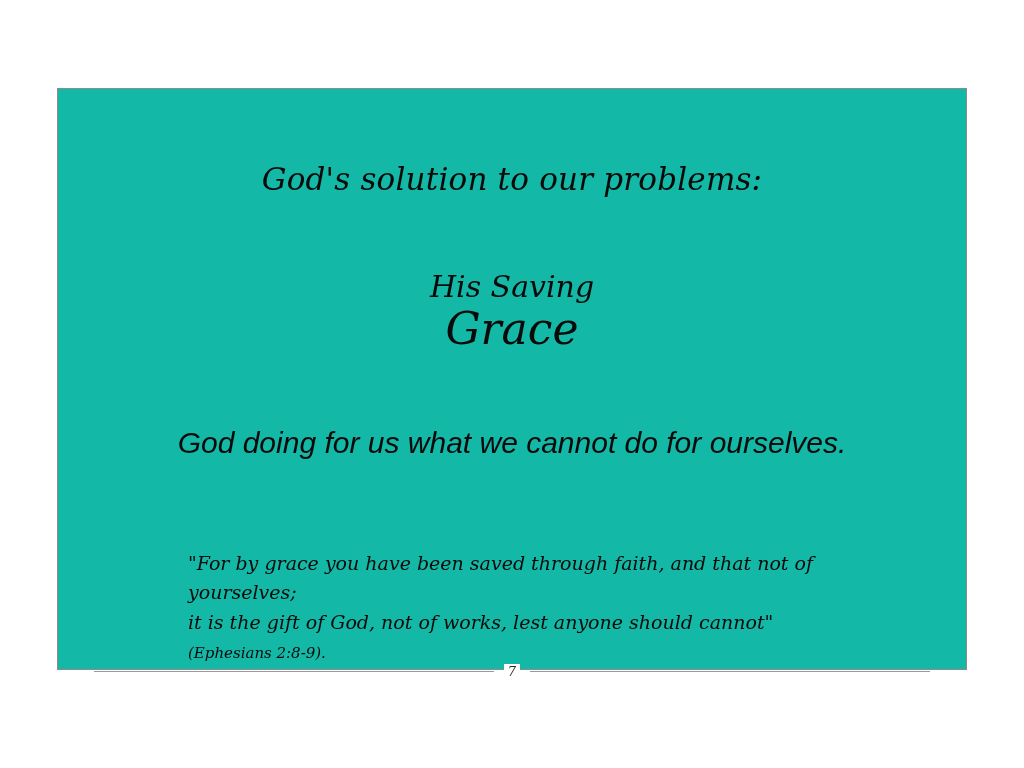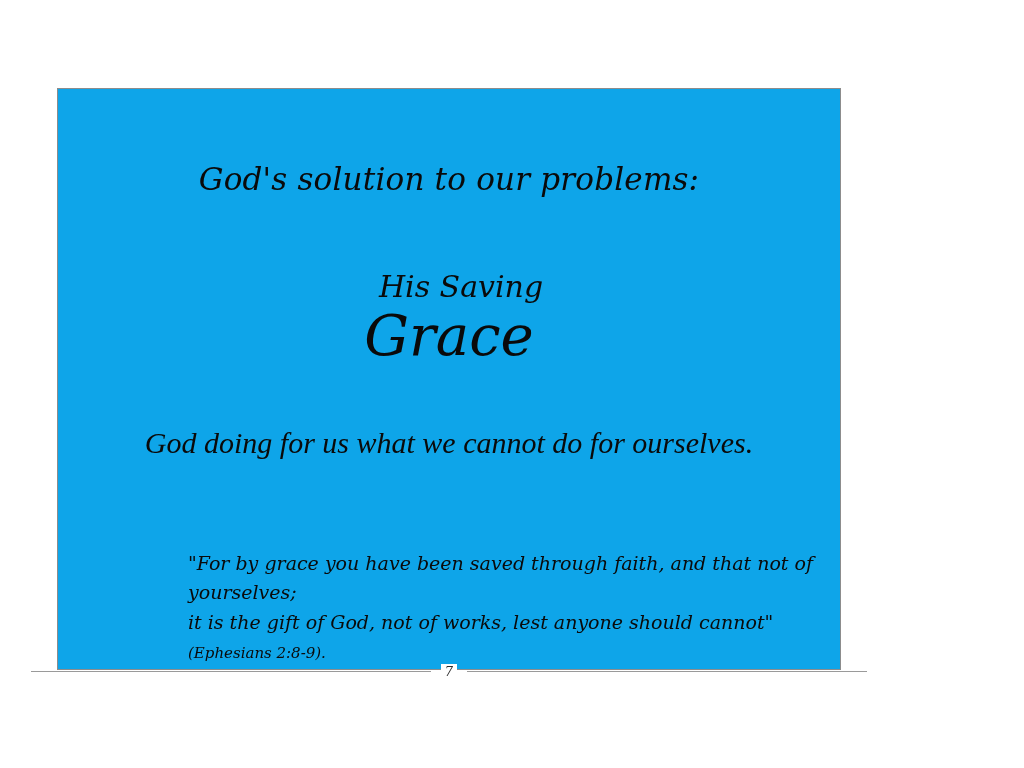--- a/index.html
+++ b/index.html
@@ -17,24 +17,24 @@
     position: absolute;
     left: 0; top: 0;
     width: 1024px;
     height: 768px;
     background: #ffffff;
   }
   .slide-frame {
     position: absolute;
     left: 57px;
     top: 88px;
-    width: 784px;
+    width: 910px;
     height: 582px;
     border: 1px solid #8c8c8c;
-    background: #0ea5e9;
+    background: #14b8a6;
     box-sizing: border-box;
   }
   .slide-body {
     position: relative;
     width: 100%;
     height: 100%;
     color: #0a0a0a;
   }
   .headline {
     position: absolute;
@@ -43,48 +43,48 @@
     width: 100%;
     text-align: center;
     font-family: "DejaVu Serif", serif;
     font-style: italic;
     font-size: 31px;
     letter-spacing: 0.2px;
     color: #0a0a0a;
   }
   .subject-small {
     position: absolute;
-    left: 12px;
+    left: 0;
     top: 180px;
     width: 100%;
     text-align: center;
     font-family: "DejaVu Serif", serif;
     font-style: italic;
     font-size: 30px;
     color: #0a0a0a;
   }
   .subject-big {
     position: absolute;
     left: 0;
     top: 216px;
     width: 100%;
     text-align: center;
     font-family: "DejaVu Serif", serif;
     font-style: italic;
-    font-size: 56px;
+    font-size: 44px;
     line-height: 1.1;
     color: #0a0a0a;
   }
   .definition {
     position: absolute;
     left: 0;
     top: 337px;
     width: 100%;
     text-align: center;
-    font-family: Liberation Serif, serif;
+    font-family: Liberation Sans, sans-serif;
     font-style: italic;
     font-size: 30px;
     color: #0a0a0a;
   }
   .scripture {
     position: absolute;
     left: 130px;
     top: 460px;
     width: 660px;
     text-align: left;

